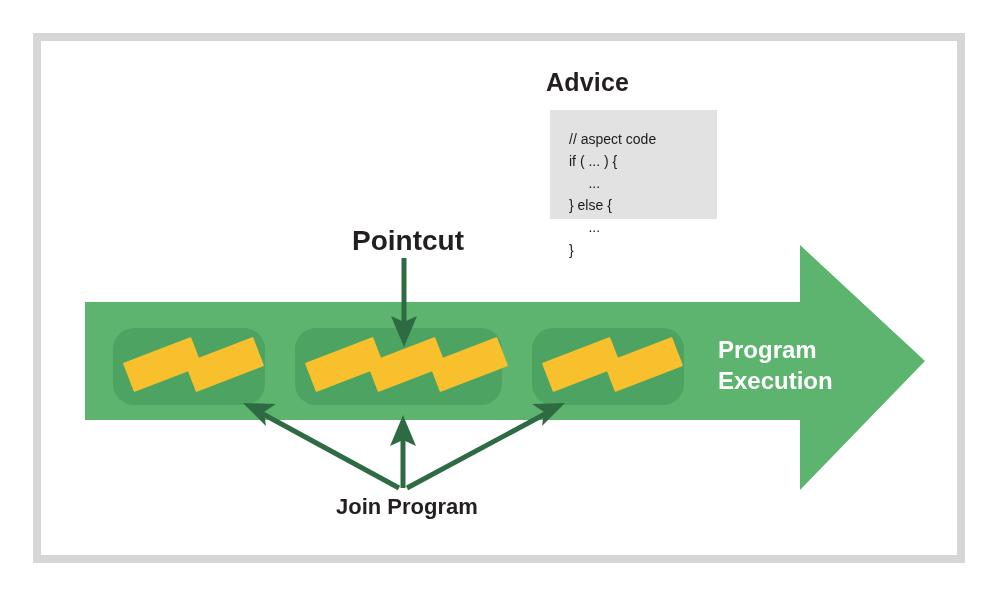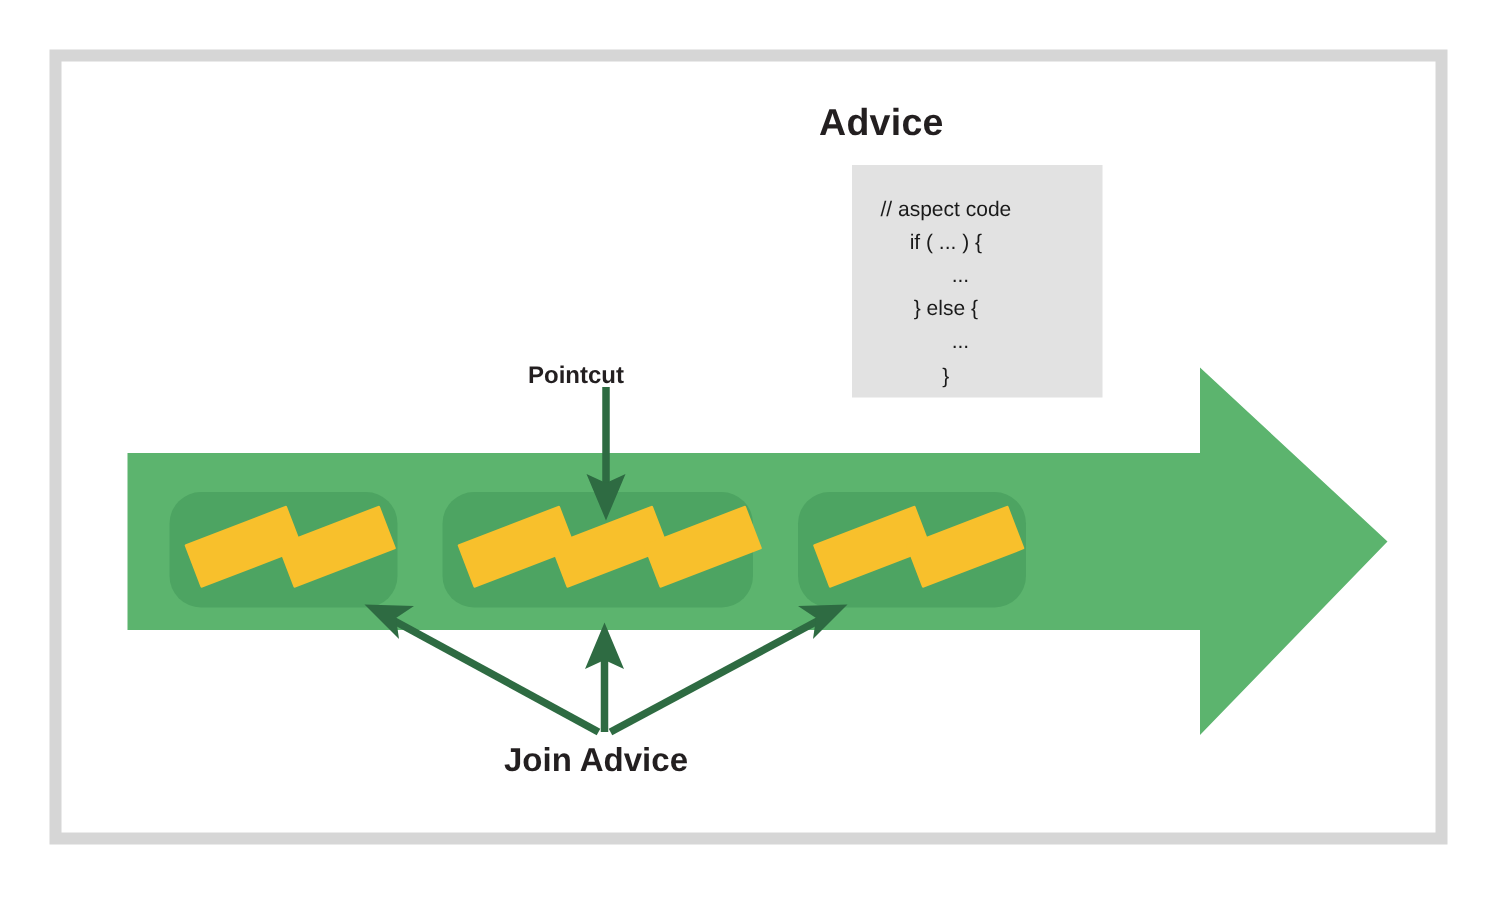--- a/index.html
+++ b/index.html
@@ -48,48 +48,47 @@
     line-height: 1.15;
   }
   #advice-title {
     left: 546px;
     top: 68px;
     font-size: 25px;
     letter-spacing: 0.2px;
   }
   #pointcut-label {
     left: 352px;
-    top: 242px;
-    font-size: 16px;
+    top: 225px;
+    font-size: 28px;
   }
   #joinpoints-label {
     left: 336px;
     top: 494px;
     font-size: 22px;
   }
   #program-execution {
     position: absolute;
     left: 718px;
     top: 334px;
     color: #ffffff;
     font-weight: bold;
     font-size: 24px;
     line-height: 1.30;
     white-space: pre;
   }
 
   
   #code-box {
     position: absolute;
-    left: 568px;
+    left: 550px;
     top: 110px;
     width: 167px;
-    height: 155px;
+    height: 109px;
     background: #e2e2e2;
-    text-align: center;
   }
   #code-text {
     position: absolute;
     left: 19px;
     top: 18px;
     font-family: "Liberation Sans", sans-serif;
     font-size: 14px;
     line-height: 1.58;
     color: #1a1a1a;
     white-space: pre;
@@ -164,16 +163,18 @@
     <div id="code-text">// aspect code
 if ( ... ) {
      ...
 } else {
      ...
 }</div>
   </div>
 
   <div id="pointcut-label" class="lbl">Pointcut</div>
 
-  <div id="joinpoints-label" class="lbl">Join Advice</div>
+  <div id="joinpoints-label" class="lbl">Join Program</div>
 
+  <div id="program-execution">Program
+Execution</div>
 
 </div>
 
 </body></html>

